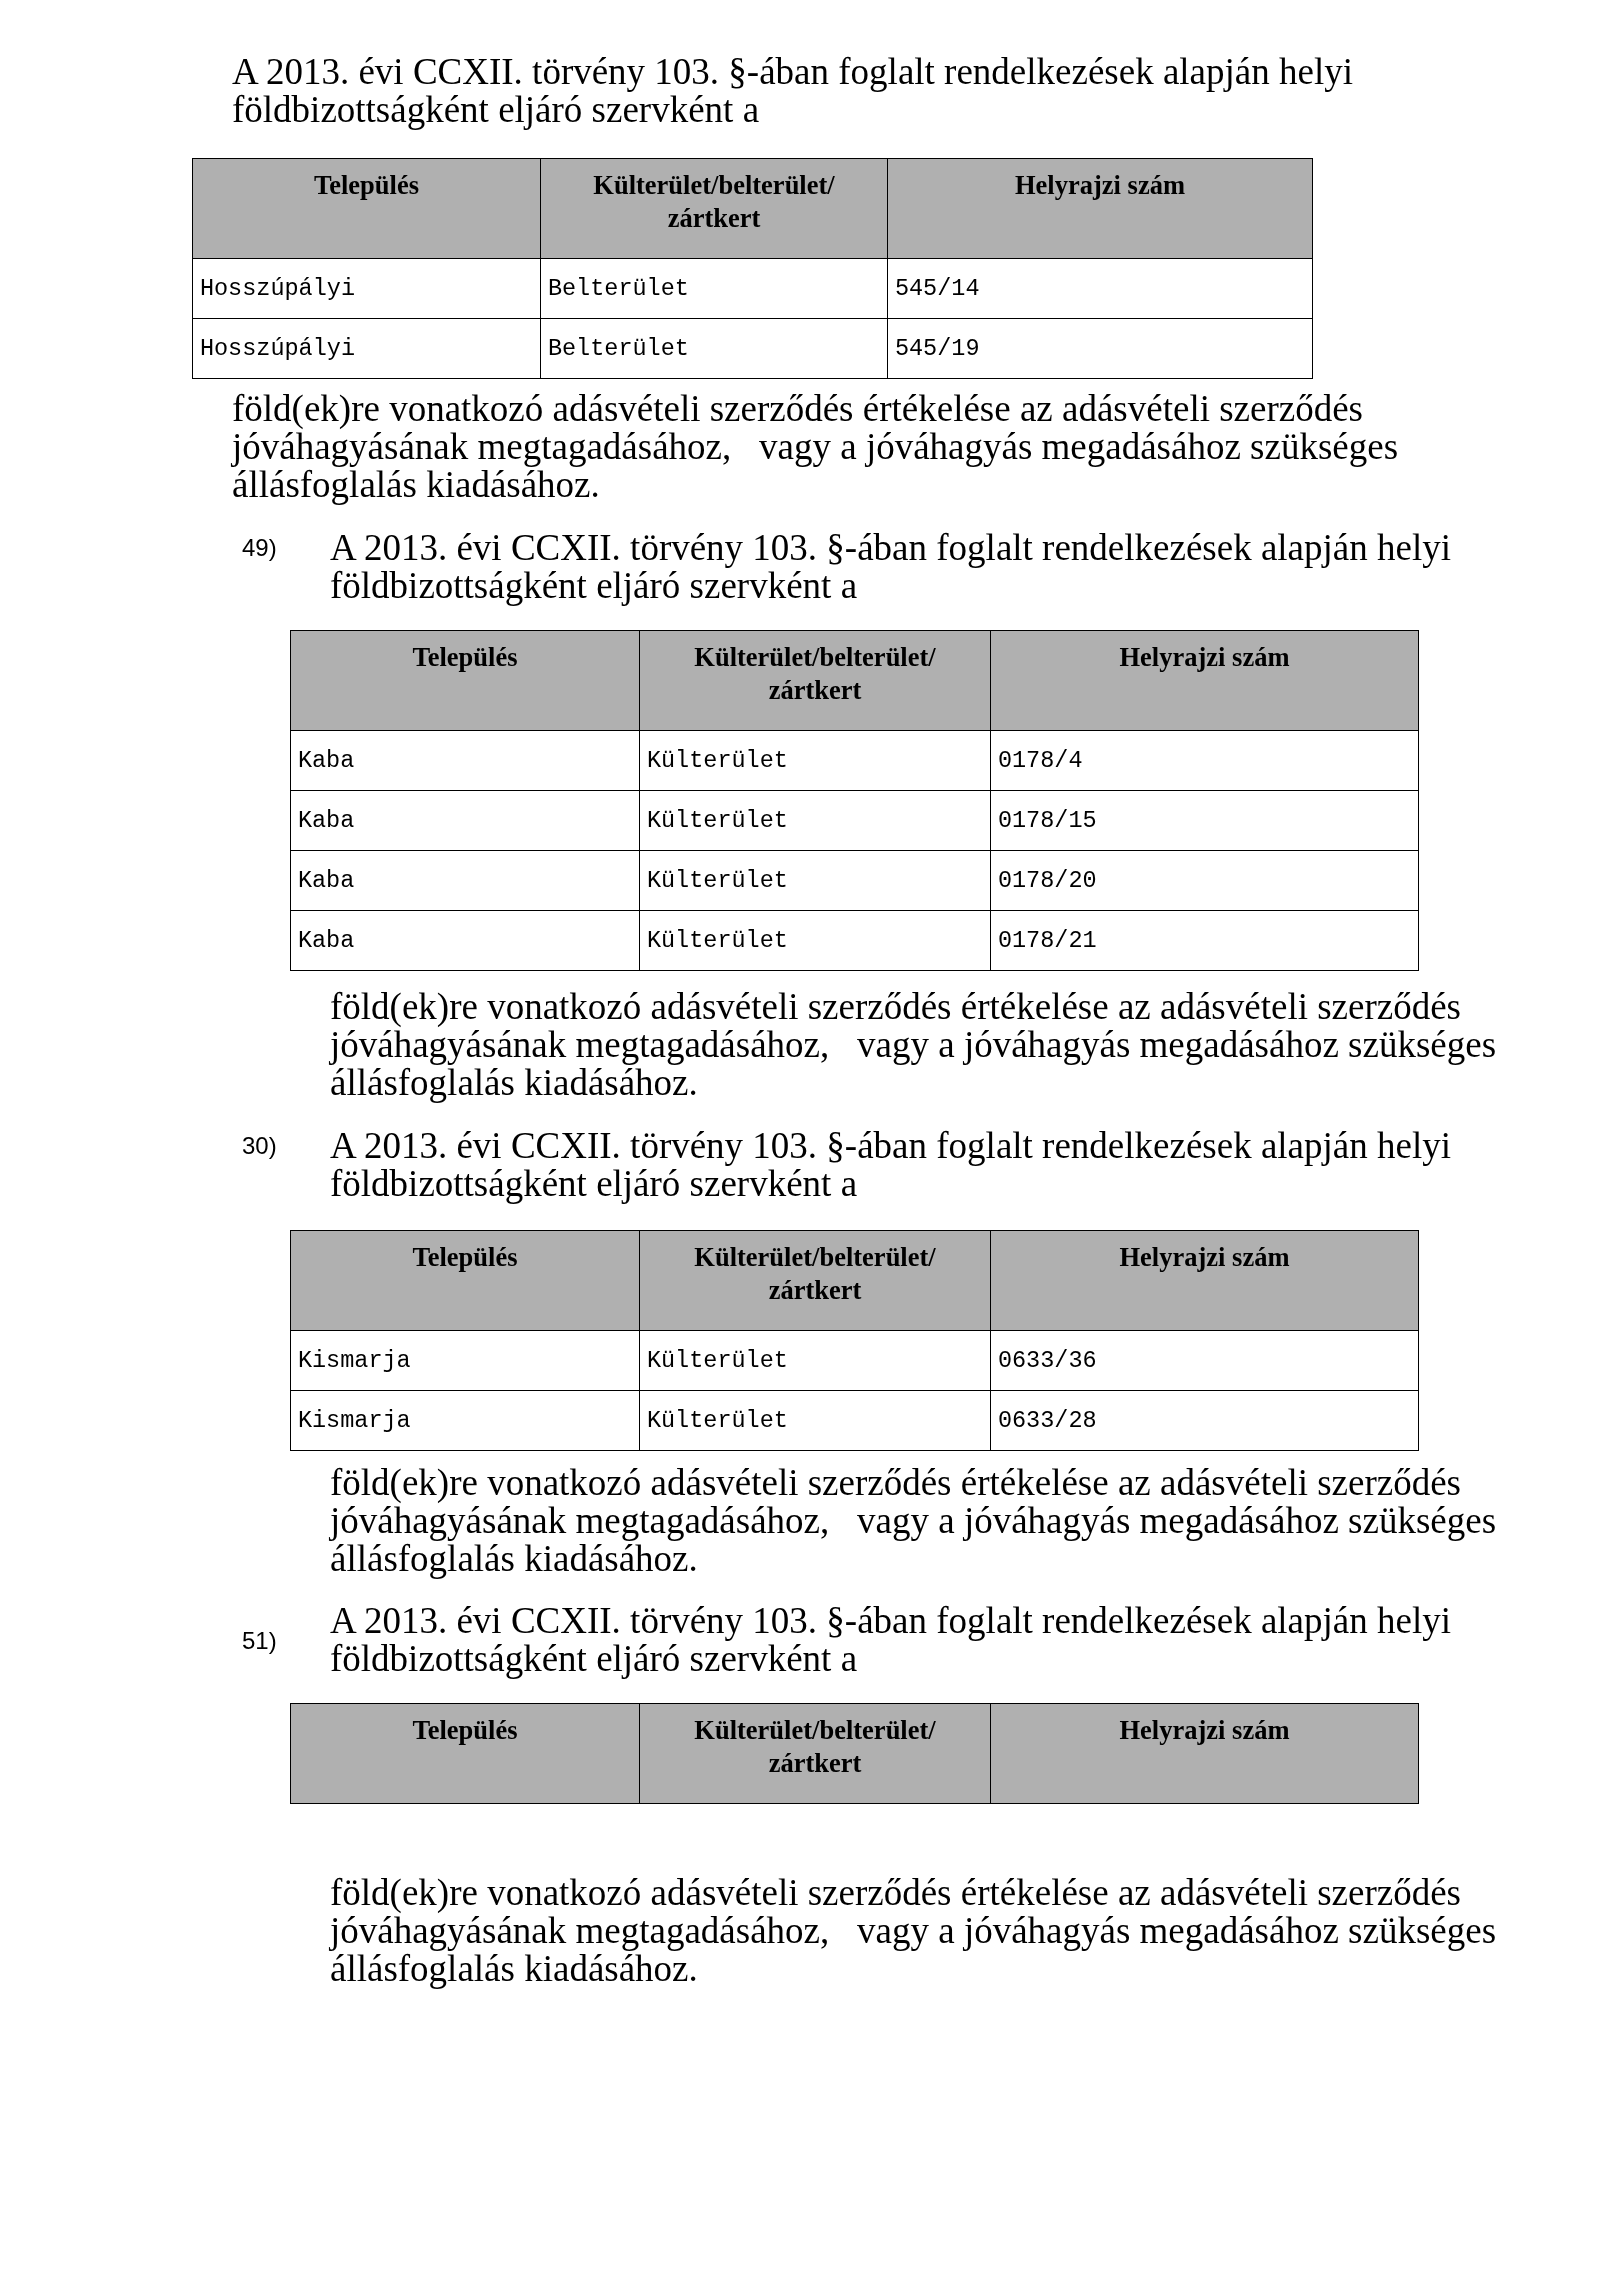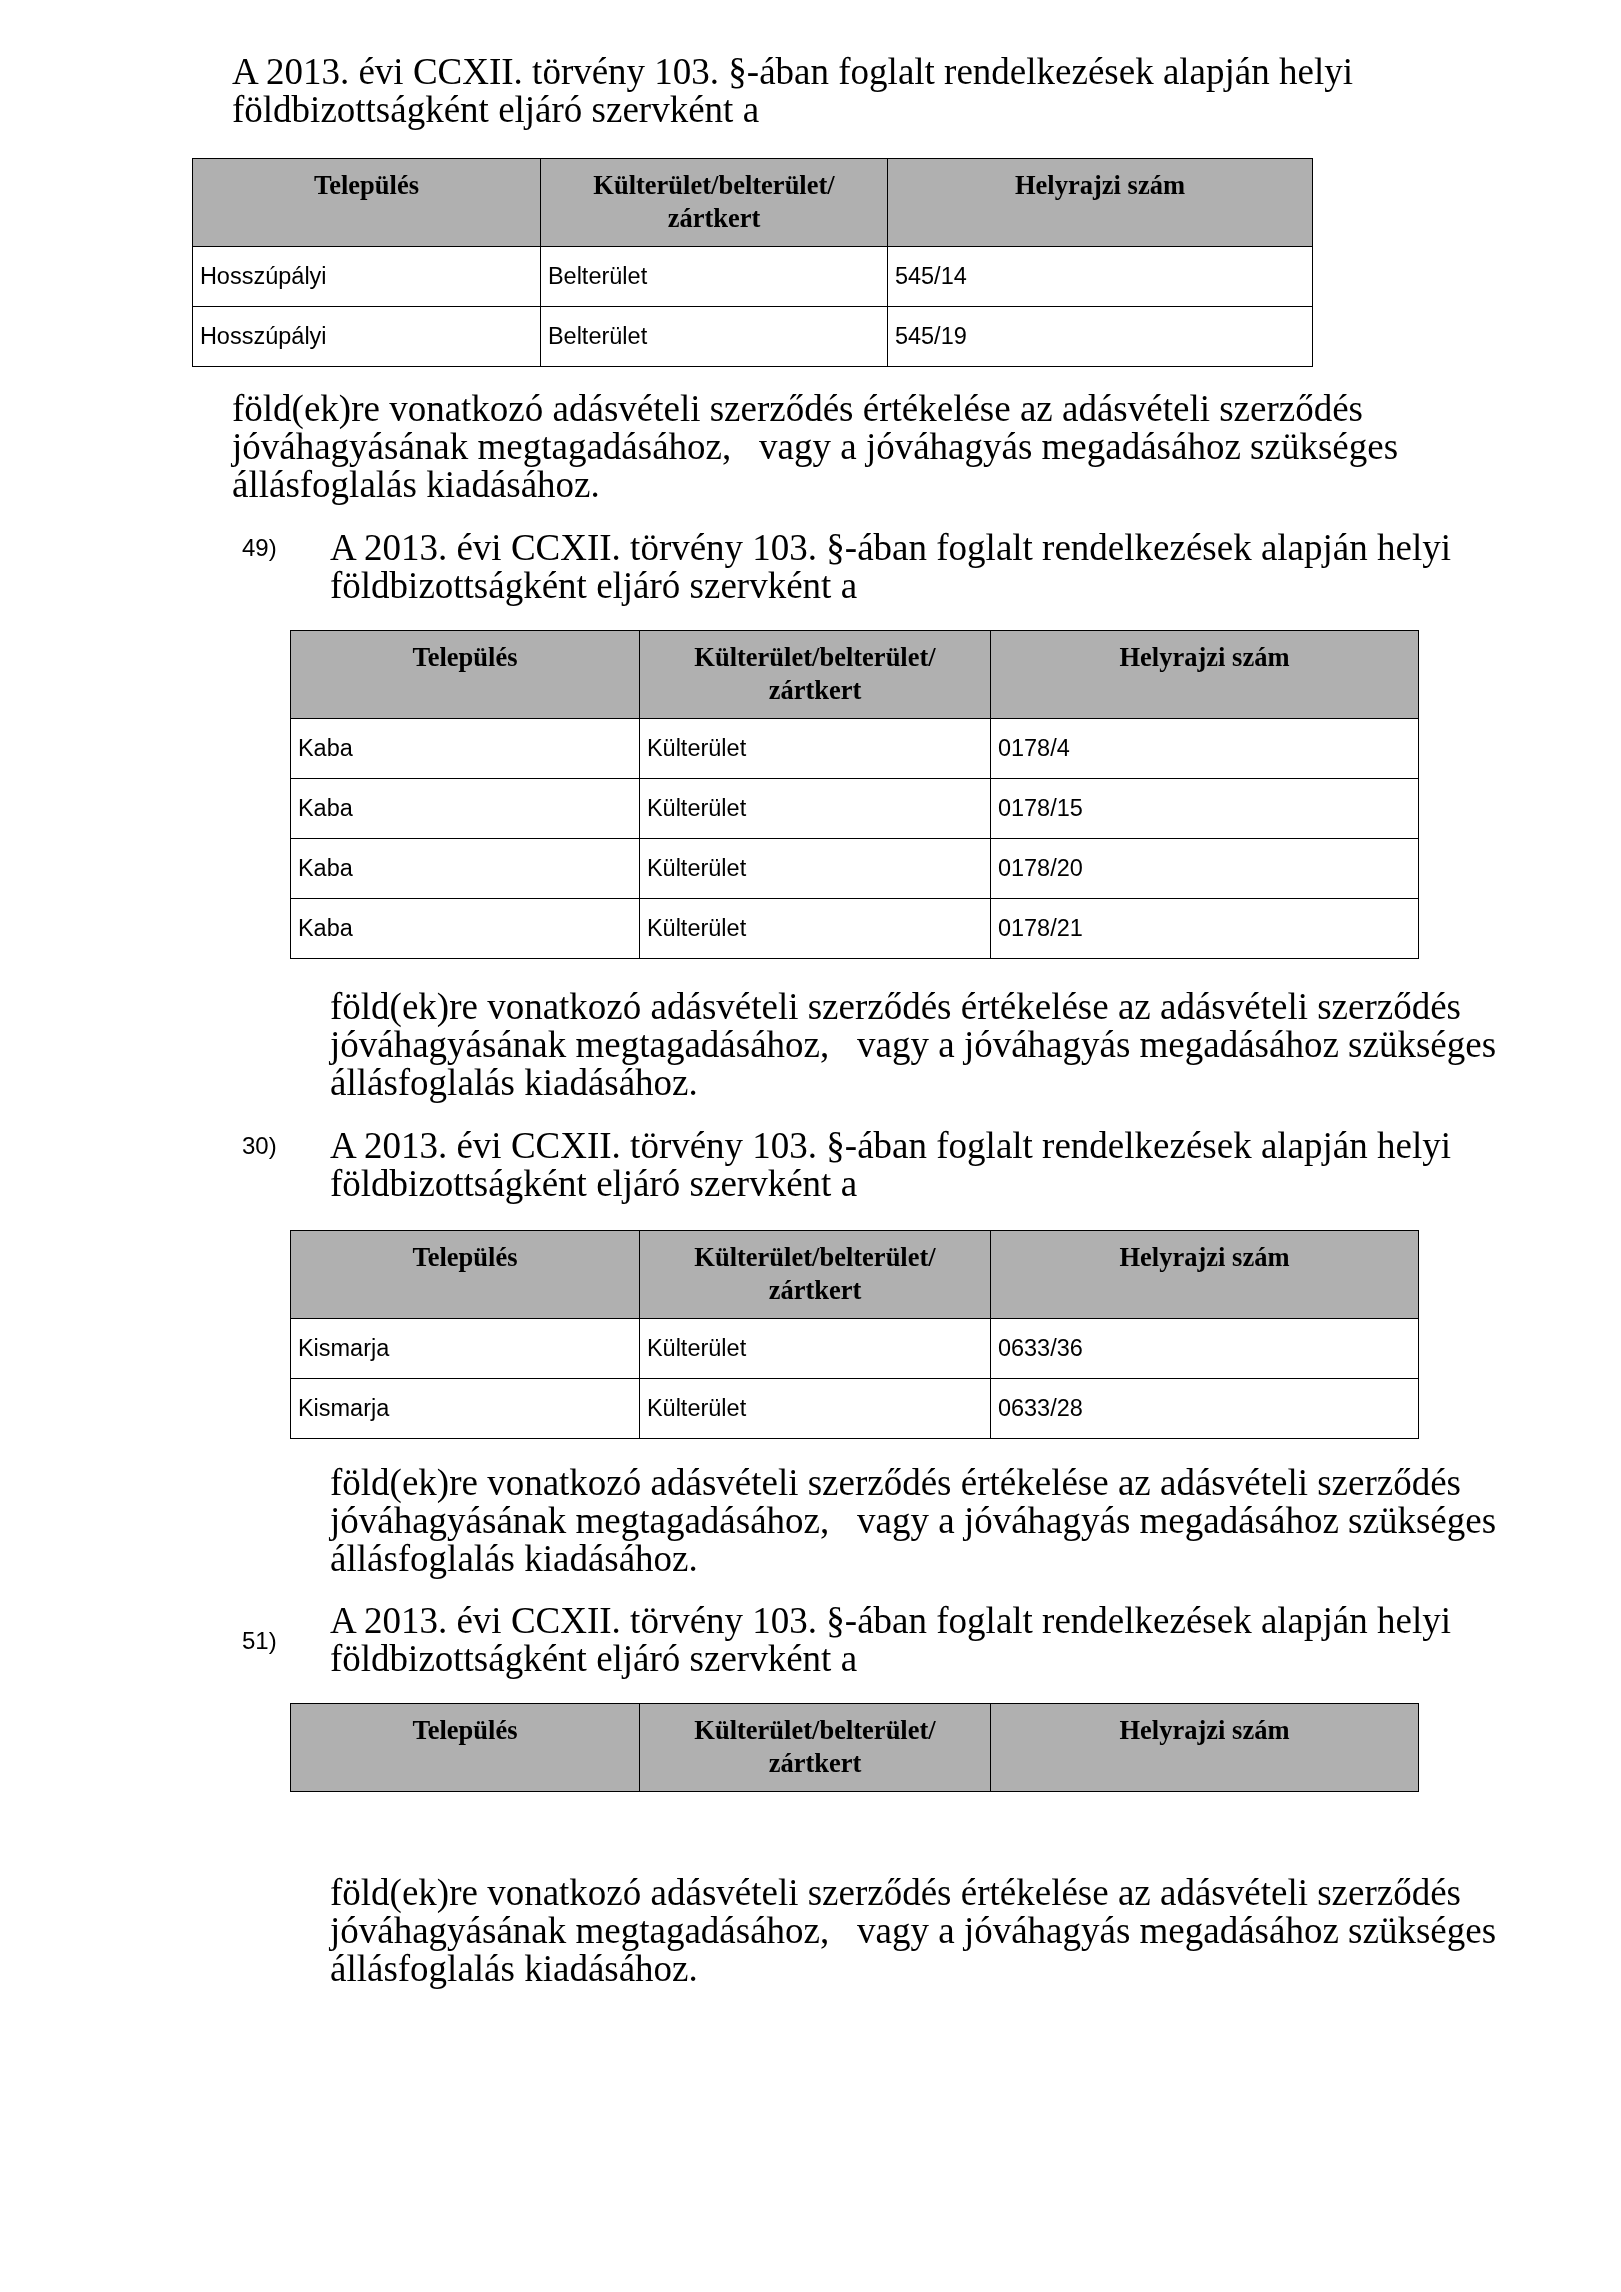--- a/index.html
+++ b/index.html
@@ -2,24 +2,24 @@
 <html><head>
 <meta charset="utf-8">
 <style>
   html, body { margin:0; padding:0; background:#ffffff; }
   body { width:1621px; height:2293px; position:relative; overflow:hidden;
          font-family:"Liberation Serif", serif; color:#000; }
   .para { position:absolute; font-size:37px; line-height:38px; white-space:nowrap;margin-left:36px; }
   .num { position:absolute; font-family:Liberation Sans, sans-serif; font-size:24px; line-height:38px; }
   table.grid { position:absolute; border-collapse:collapse; table-layout:fixed; }
   table.grid th, table.grid td { border:1.5px solid #000; padding:0; }
-  table.grid th { background:#b0b0b0; height:88px; vertical-align:top; text-align:center;
+  table.grid th { background:#b0b0b0; height:100px; vertical-align:top; text-align:center;
                   font-family:"Liberation Serif", serif; font-weight:bold; font-size:26.5px;
                   line-height:33px; padding-top:9.8px; box-sizing:border-box; }
-  table.grid td { height:60px; font-family:Liberation Sans, sans-serif; font-size:23.5px;
+  table.grid td { height:60px; font-family:Liberation Mono, monospace; font-size:23.5px;
                   vertical-align:middle; padding-left:6.9px; box-sizing:border-box;margin-left:18px; }
 </style>
 </head>
 <body>
 
 <div class="para" style="left:196px;top:53px;">
   <div>A 2013. évi CCXII. törvény 103. §-ában foglalt rendelkezések alapján helyi</div>
   <div>földbizottságként eljáró szervként a</div>
 </div>
 <table class="grid" style="left:192px;top:158px;width:1120px;">

